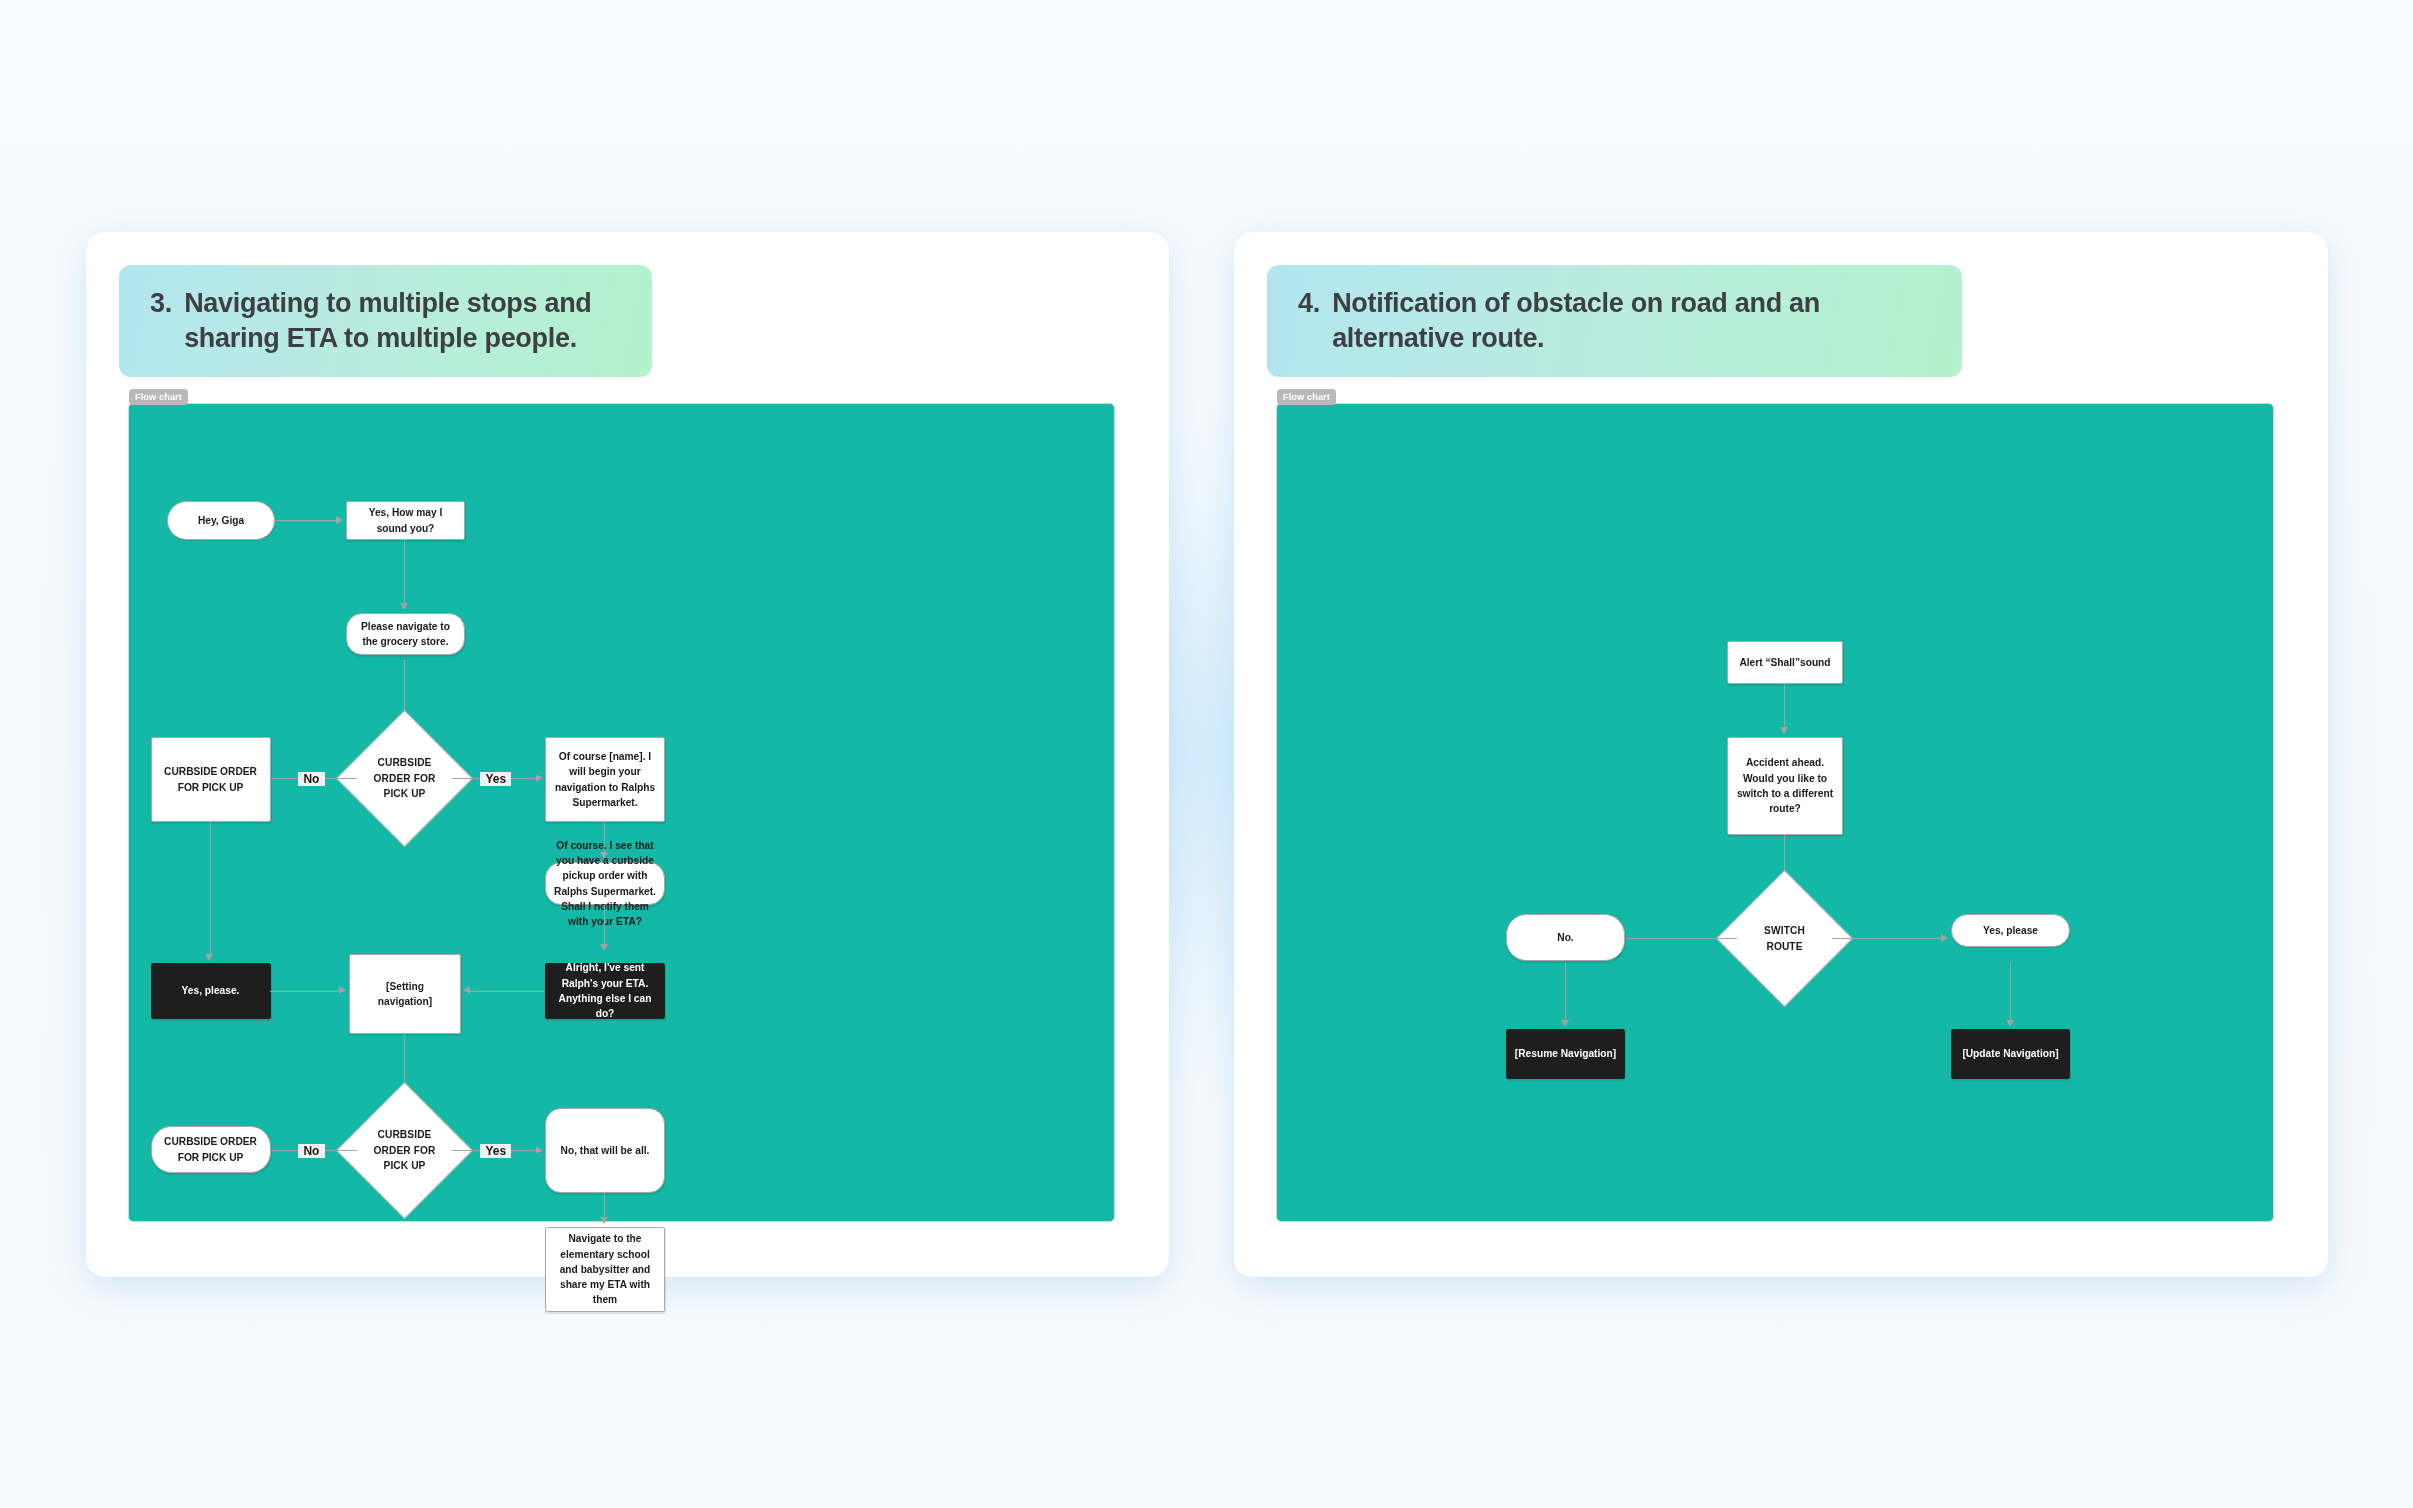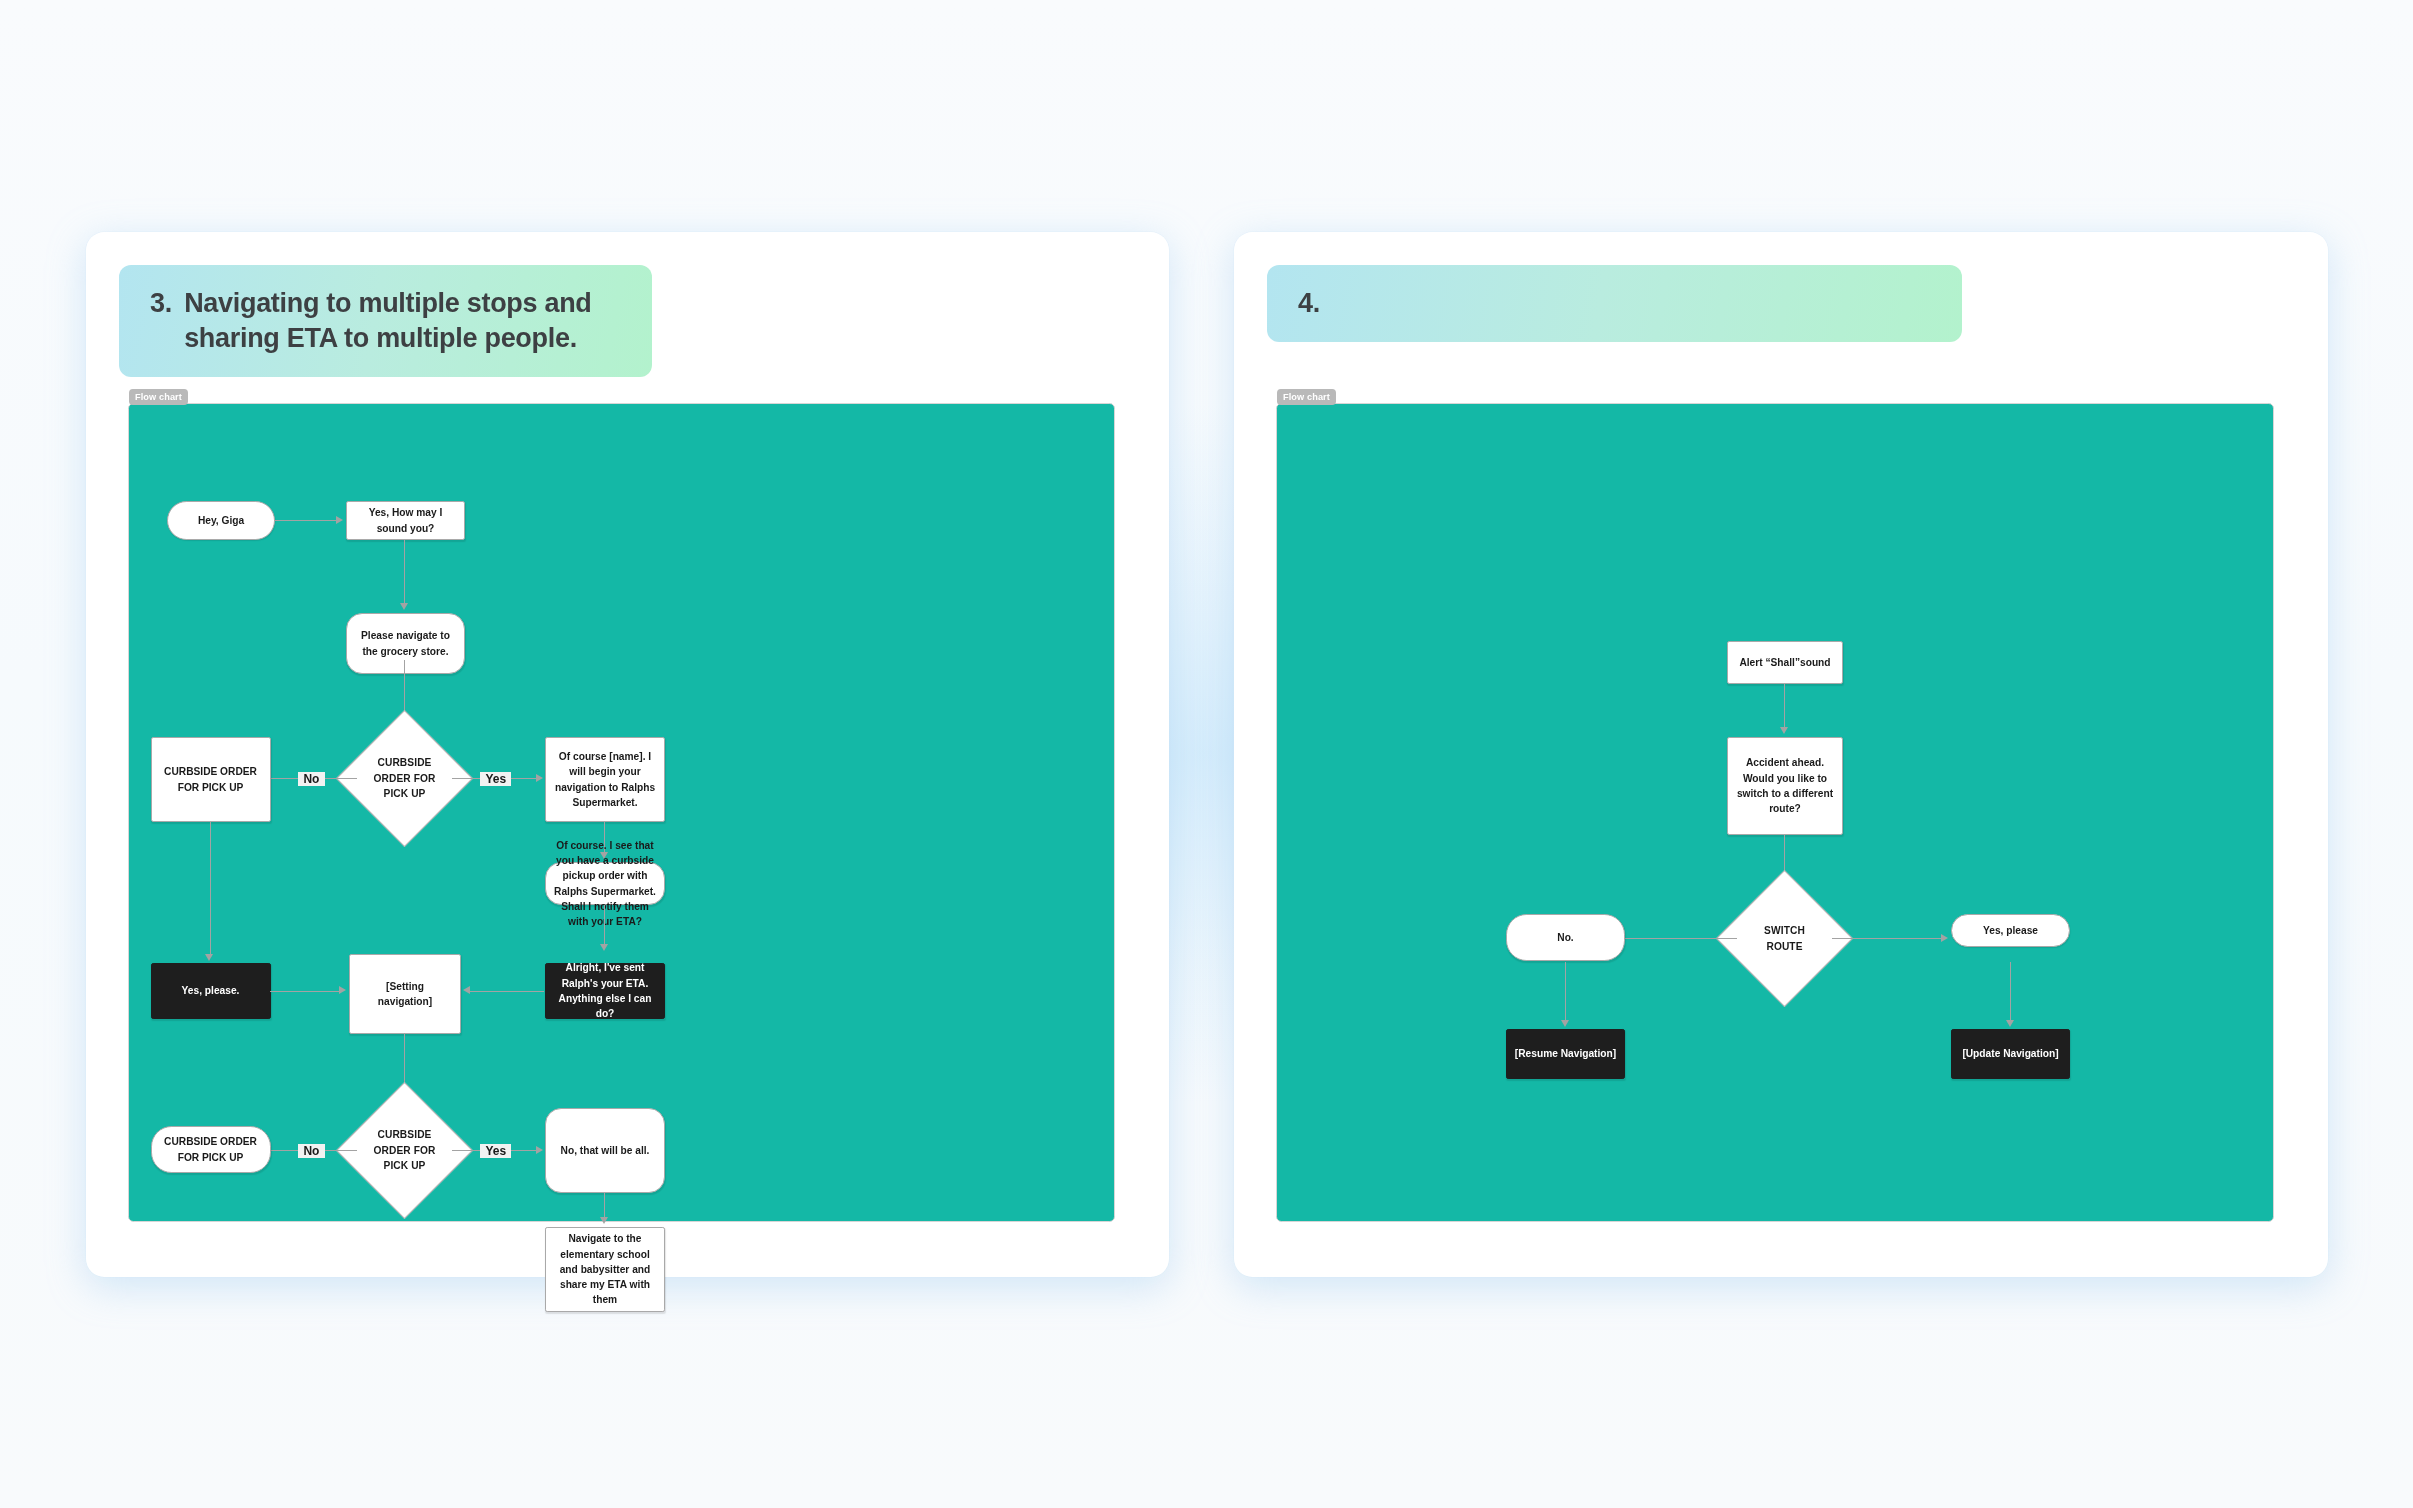--- a/index.html
+++ b/index.html
@@ -187,21 +187,21 @@
       <div class="conn h" style="left:145px; top:116px; width:62px;"></div>
       <div class="arrow right" style="left:207px; top:112px;"></div>
 
       <div class="node rect" style="left:217px; top:97px; width:119px; height:39px;">
         <span>Yes, How may I sound you?</span>
       </div>
 
       <div class="conn v" style="left:275px; top:136px; height:65px;"></div>
       <div class="arrow down" style="left:271px; top:199px;"></div>
 
-      <div class="node round" style="left:217px; top:209px; width:119px; height:61px;">
+      <div class="node round" style="left:217px; top:209px; width:119px; height:42px;">
         <span>Please navigate to the grocery store.</span>
       </div>
 
       <div class="conn v" style="left:275px; top:256px; height:64px;"></div>
       <div class="arrow down" style="left:271px; top:319px;"></div>
 
       <div class="node diamond" style="left:227px; top:326px; width:97px; height:97px;">
         <div class="diamond-shape"></div>
         <div class="diamond-label">CURBSIDE<br>ORDER FOR<br>PICK UP</div>
       </div>
@@ -283,20 +283,21 @@
       <div class="node rect" style="left:416px; top:823px; width:120px; height:85px;">
         <span>Navigate to the elementary school and babysitter and share my ETA with them</span>
       </div>
     </div>
   </div>
 
   <div class="card" id="card-2">
 
     <div class="header-pill">
       <span class="hdr-num">4.</span>
+      <span class="hdr-text">Notification of obstacle on road and an alternative route.</span>
     </div>
 
     <div class="canvas">
       <div class="fc-label">Flow chart</div>
 
       <div class="node rect" style="left:450px; top:237px; width:116px; height:43px;">
         <span>Alert “Shall”sound</span>
       </div>
 
       <div class="conn v" style="left:507px; top:280px; height:44px;"></div>

